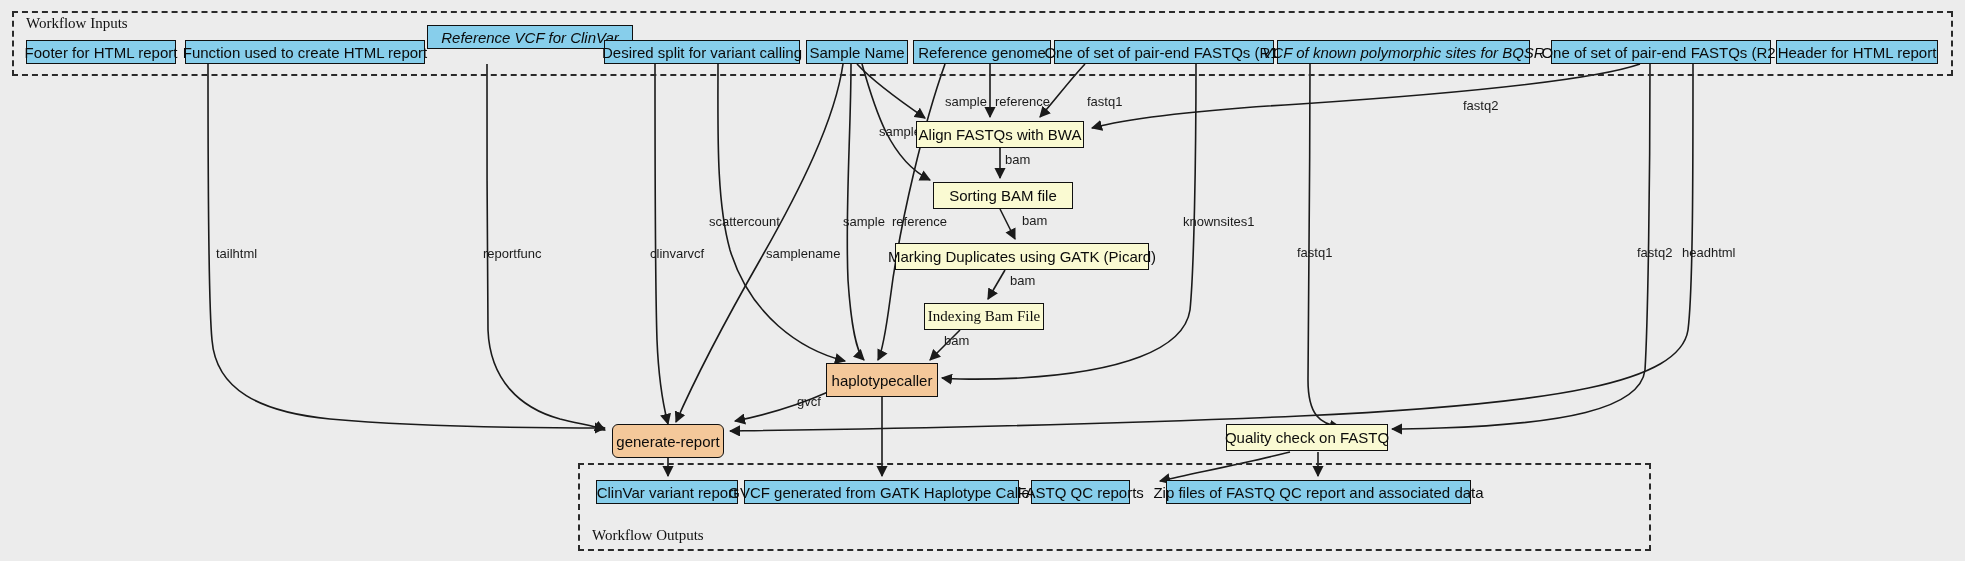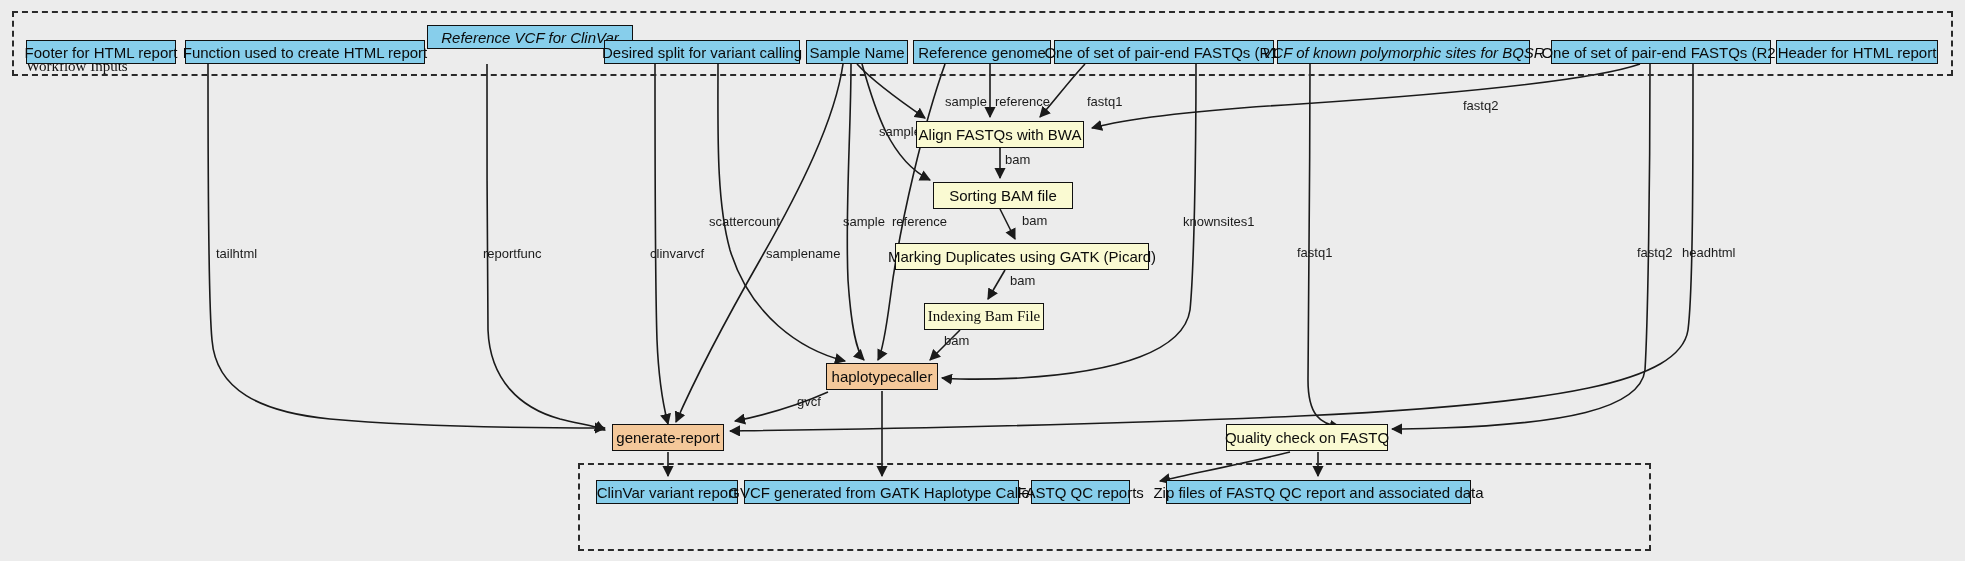--- a/index.html
+++ b/index.html
@@ -36,21 +36,20 @@
     border: 2px dashed #2a2a2a;
     box-sizing: border-box;
     background: transparent;
   }
   .cluster-label {
     position: absolute;
     font-family: "Liberation Serif", serif;
     font-size: 15px;
     color: #101010;
     white-space: nowrap;
-    margin-top: 43px;
   }
   .node {
     position: absolute;
     box-sizing: border-box;
     border: 1.8px solid #101010;
     display: flex;
     align-items: center;
     justify-content: center;
     font-size: 15px;
     color: #0b0b0b;
@@ -62,21 +61,21 @@
   .node.io {
     background: #87ceeb;
     height: 24px;
   }
   .node.step {
     background: #fafad2;
     height: 27px;
   }
   .node.scatter {
     background: #f4c89a;
-    height: 27px;
+    height: 34px;
   }
 </style>
 </head>
 <body>
 
 <div id="canvas">
 
   <svg id="wires" viewBox="0 0 1965 561" preserveAspectRatio="none">
     <defs>
       <marker id="arrow" viewBox="0 0 10 10" refX="9" refY="5" markerWidth="7" markerHeight="7" orient="auto-start-reverse">
@@ -150,21 +149,21 @@
       <div class="node io" style="left: 913px; top: 40px; width: 138px;">Reference genome</div>
       <div class="node io" style="left: 1054px; top: 40px; width: 220px;">One of set of pair-end FASTQs (R1)</div>
       <div class="node io" style="left: 1277px; top: 40px; width: 253px; font-style: italic;">VCF of known polymorphic sites for BQSR</div>
       <div class="node io" style="left: 1551px; top: 40px; width: 220px;">One of set of pair-end FASTQs (R2)</div>
       <div class="node io" style="left: 1776px; top: 40px; width: 162px;">Header for HTML report</div>
       <div class="node step" style="left: 916px; top: 121px; width: 168px;">Align FASTQs with BWA</div>
       <div class="node step" style="left: 933px; top: 182px; width: 140px;">Sorting BAM file</div>
       <div class="node step" style="left: 895px; top: 243px; width: 254px;">Marking Duplicates using GATK (Picard)</div>
       <div class="node step" style="left: 924px; top: 303px; width: 120px; font-family: Liberation Serif, serif;">Indexing Bam File</div>
       <div class="node scatter" style="left: 826px; top: 363px; width: 112px;">haplotypecaller</div>
-      <div class="node scatter" style="left: 612px; top: 424px; width: 112px;">generate-report</div>
+      <div class="node scatter" style="left: 612px; top: 424px; width: 112px; border-radius: 6px;">generate-report</div>
       <div class="node step" style="left: 1226px; top: 424px; width: 162px;">Quality check on FASTQ</div>
       <div class="node io" style="left: 596px; top: 480px; width: 142px;">ClinVar variant report</div>
       <div class="node io" style="left: 744px; top: 480px; width: 275px;">GVCF generated from GATK Haplotype Caller</div>
       <div class="node io" style="left: 1031px; top: 480px; width: 99px;">FASTQ QC reports</div>
       <div class="node io" style="left: 1166px; top: 480px; width: 305px;">Zip files of FASTQ QC report and associated data</div>
     </div>
 
 </div>
 
 </body></html>

